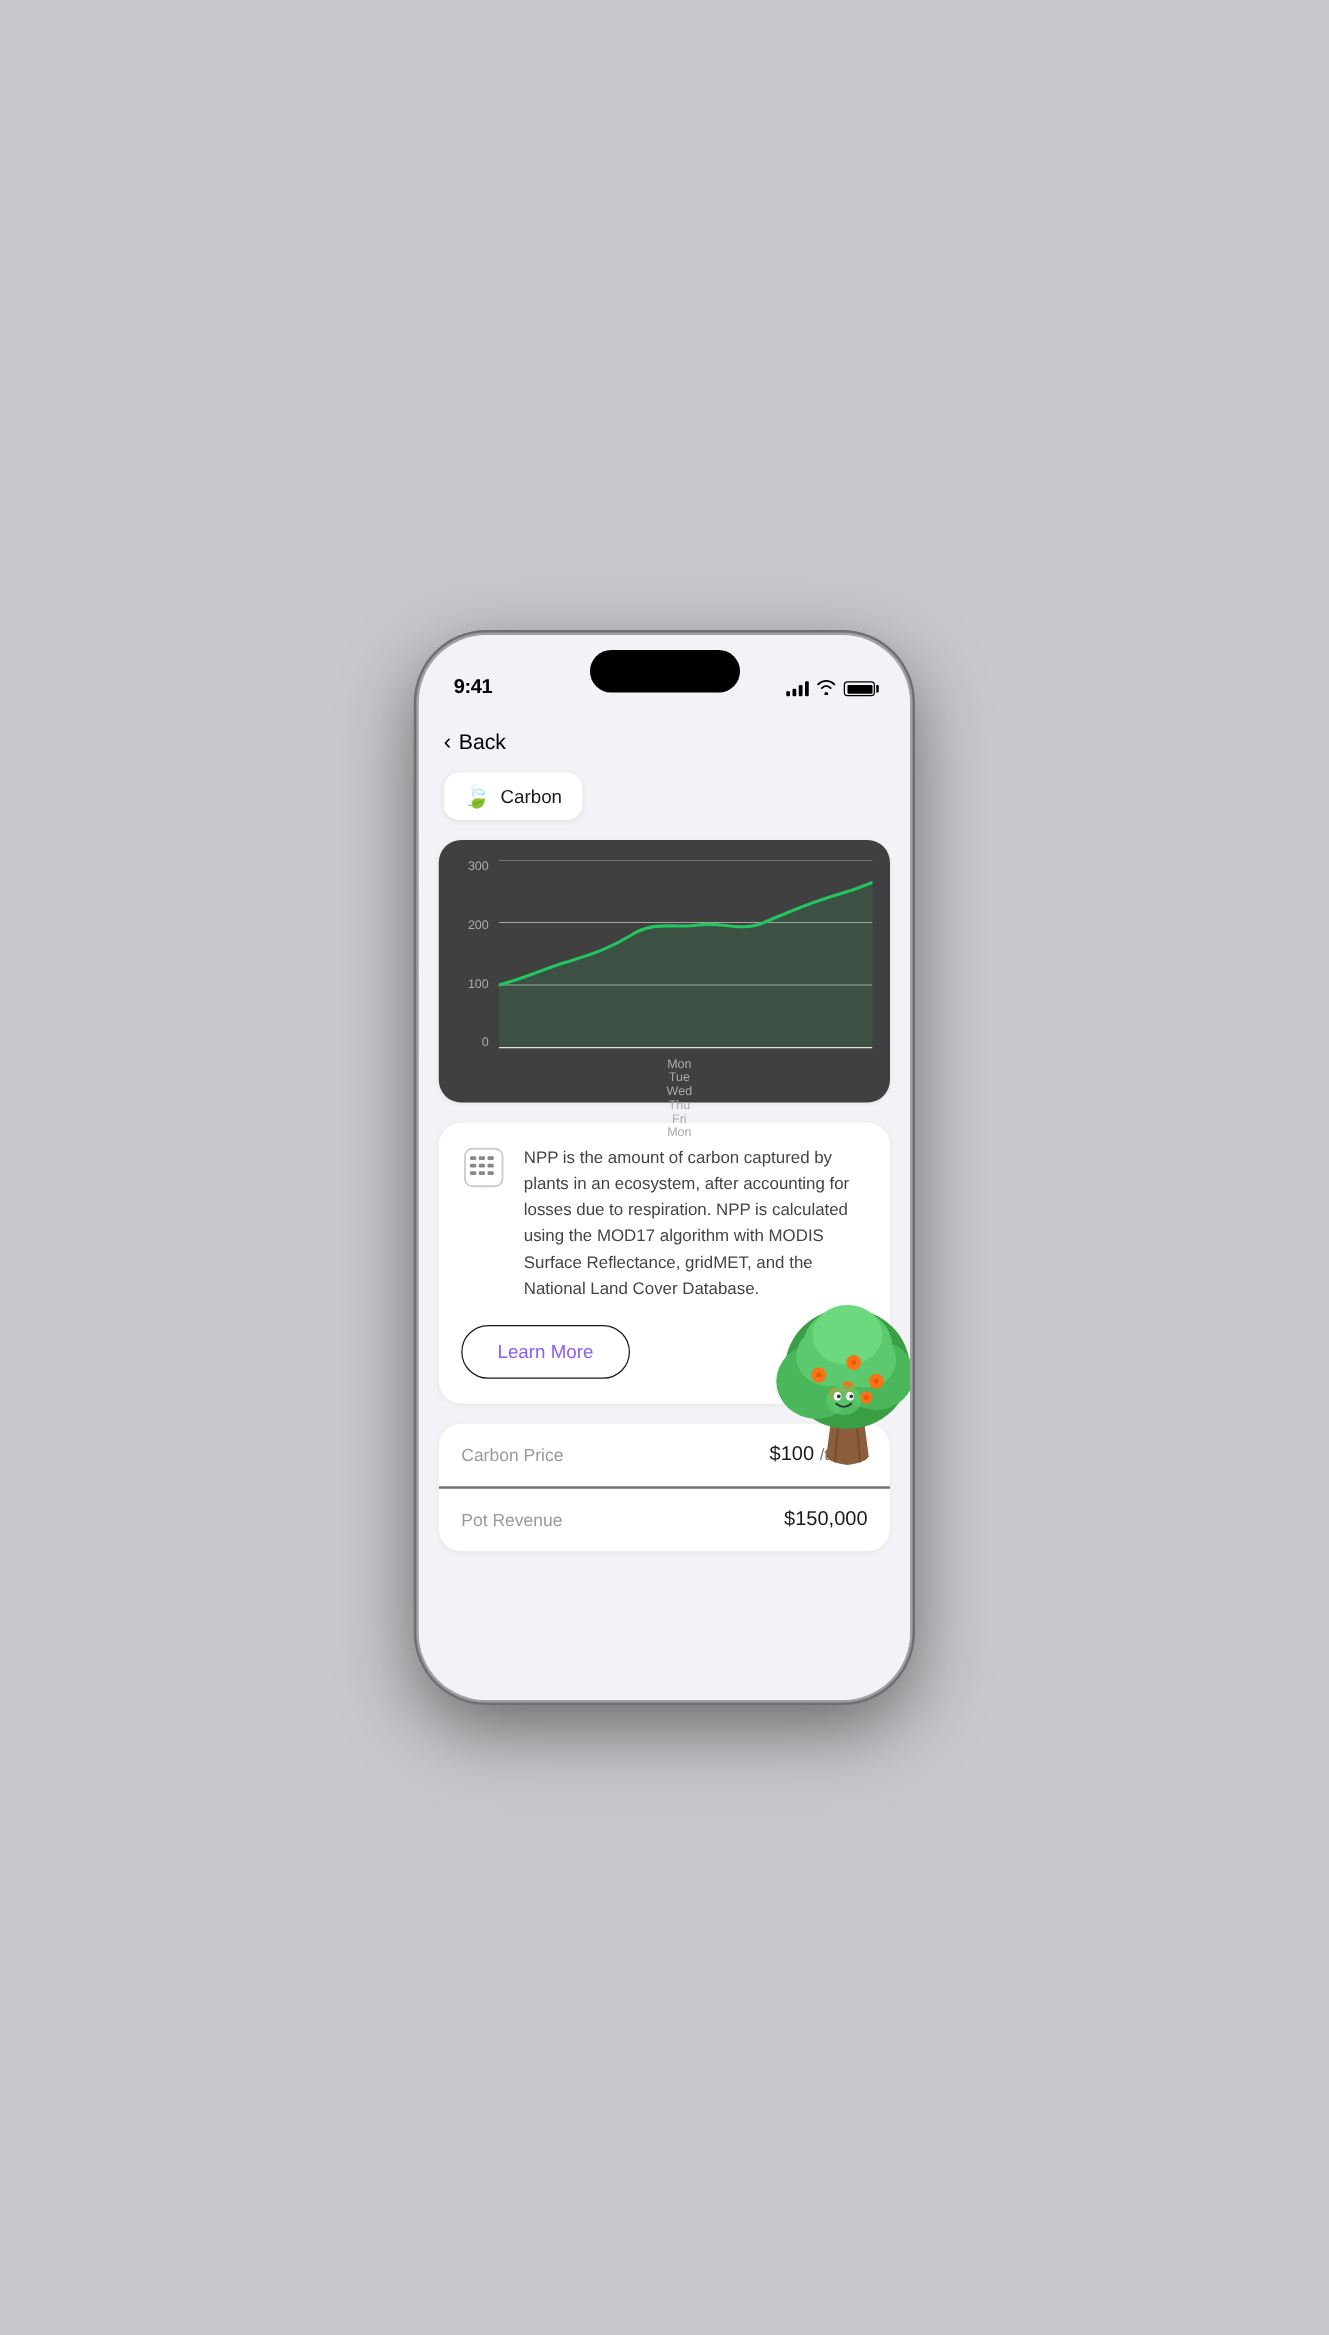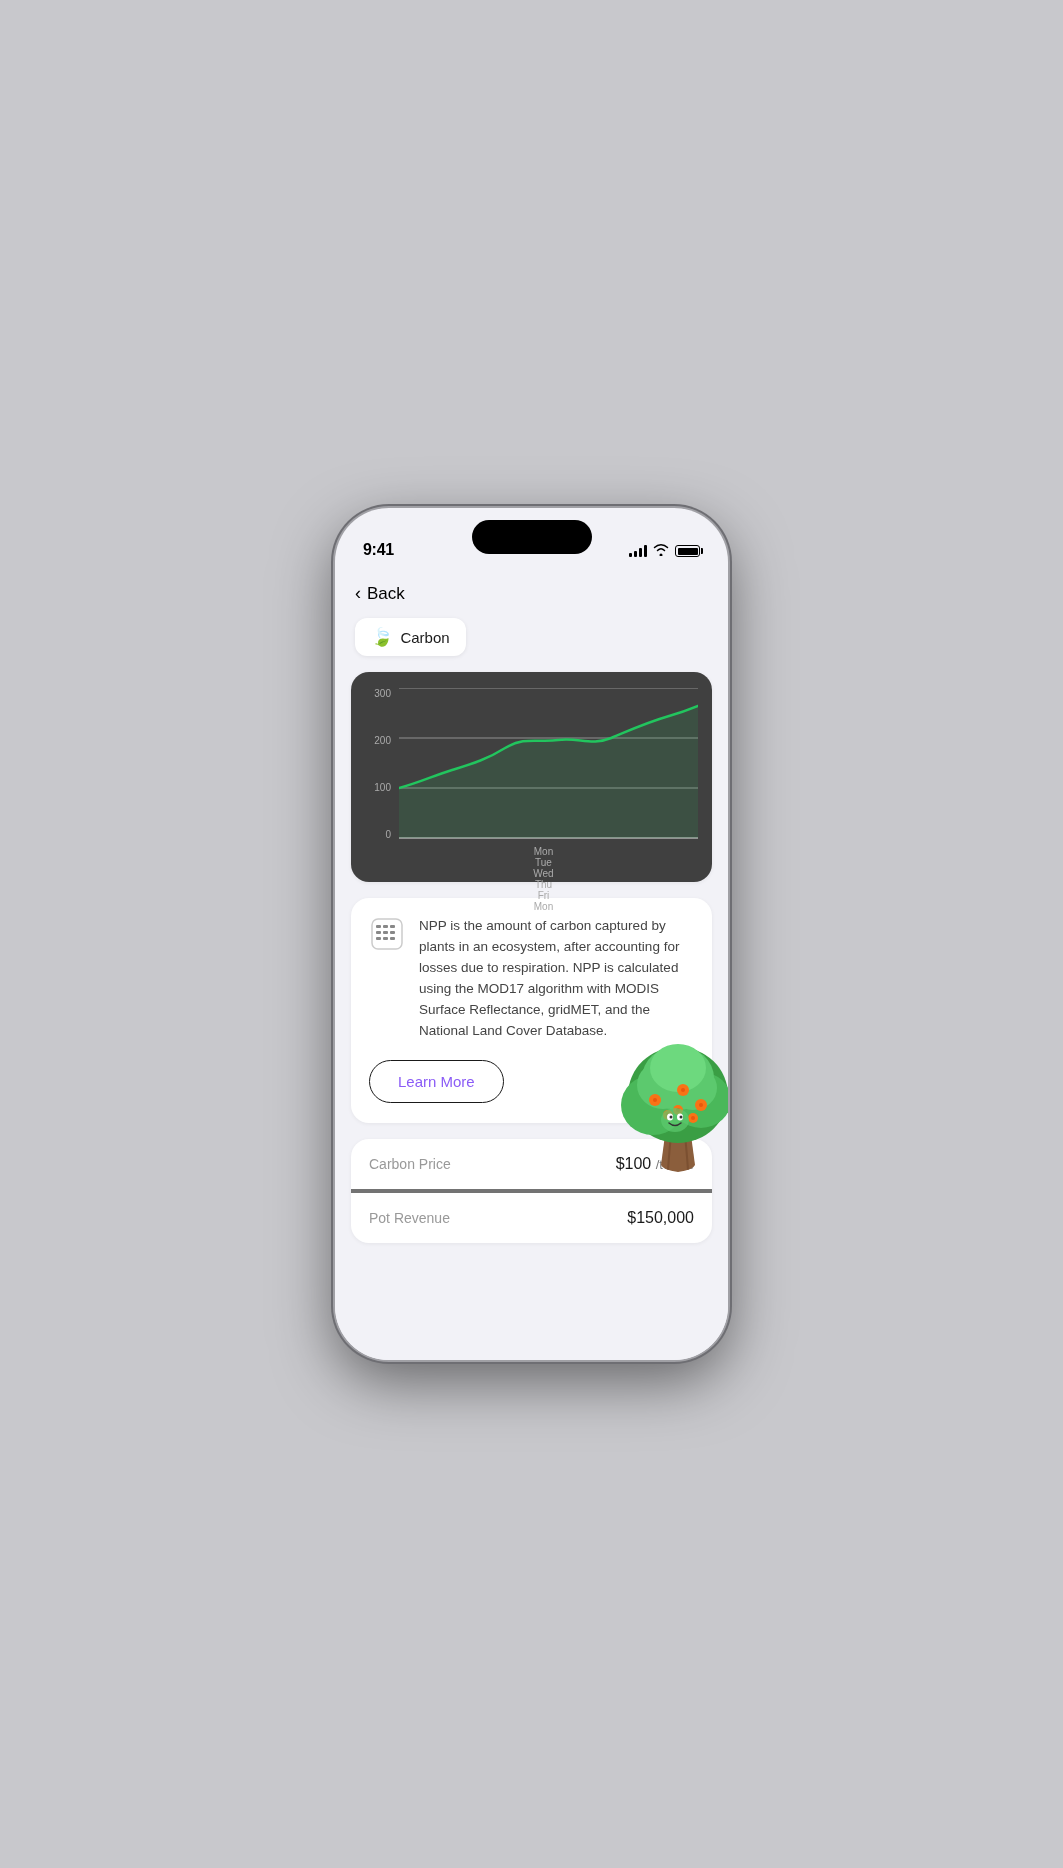--- a/index.html
+++ b/index.html
@@ -267,21 +267,21 @@
       background: #fff;
       border-radius: 18px;
       overflow: hidden;
       box-shadow: 0 1px 4px rgba(0,0,0,0.06);
     }
     .data-row {
       display: flex;
       align-items: center;
       justify-content: space-between;
       padding: 16px 18px;
-      border-bottom: 4px solid #737373;
+      border-bottom: 2px solid #737373;
     }
     .data-row:last-child {
       border-bottom: none;
     }
     .data-row-label {
       font-size: 14px;
       color: #999;
       font-weight: 400;
     }
     .data-row-value {

